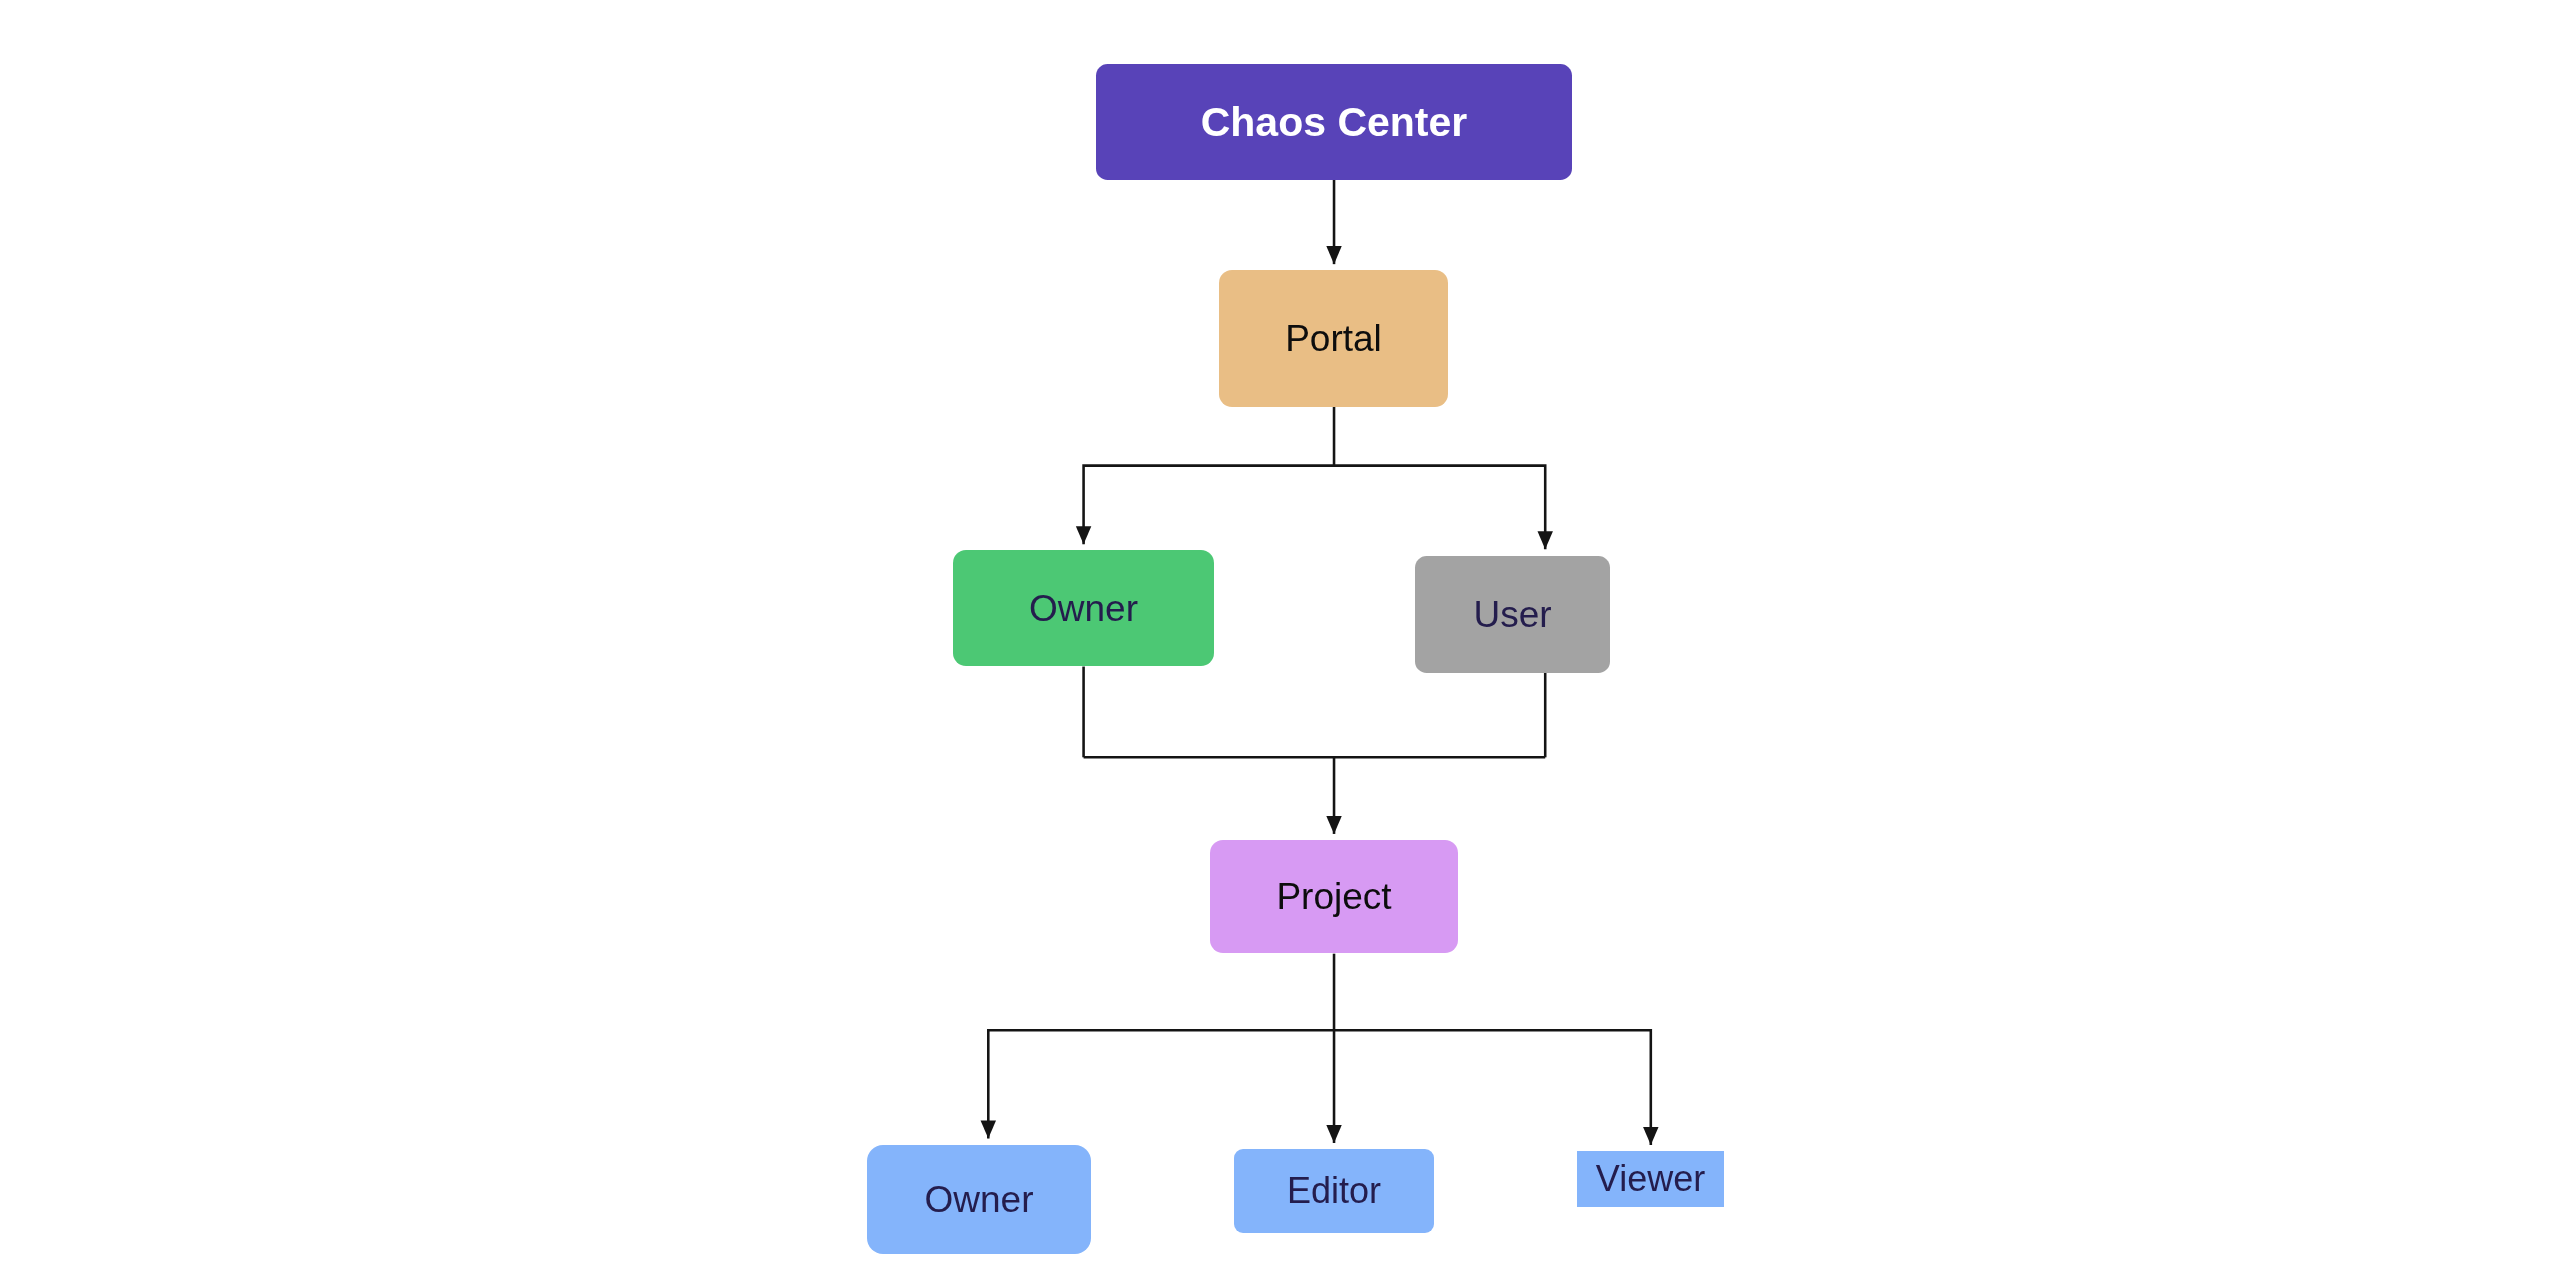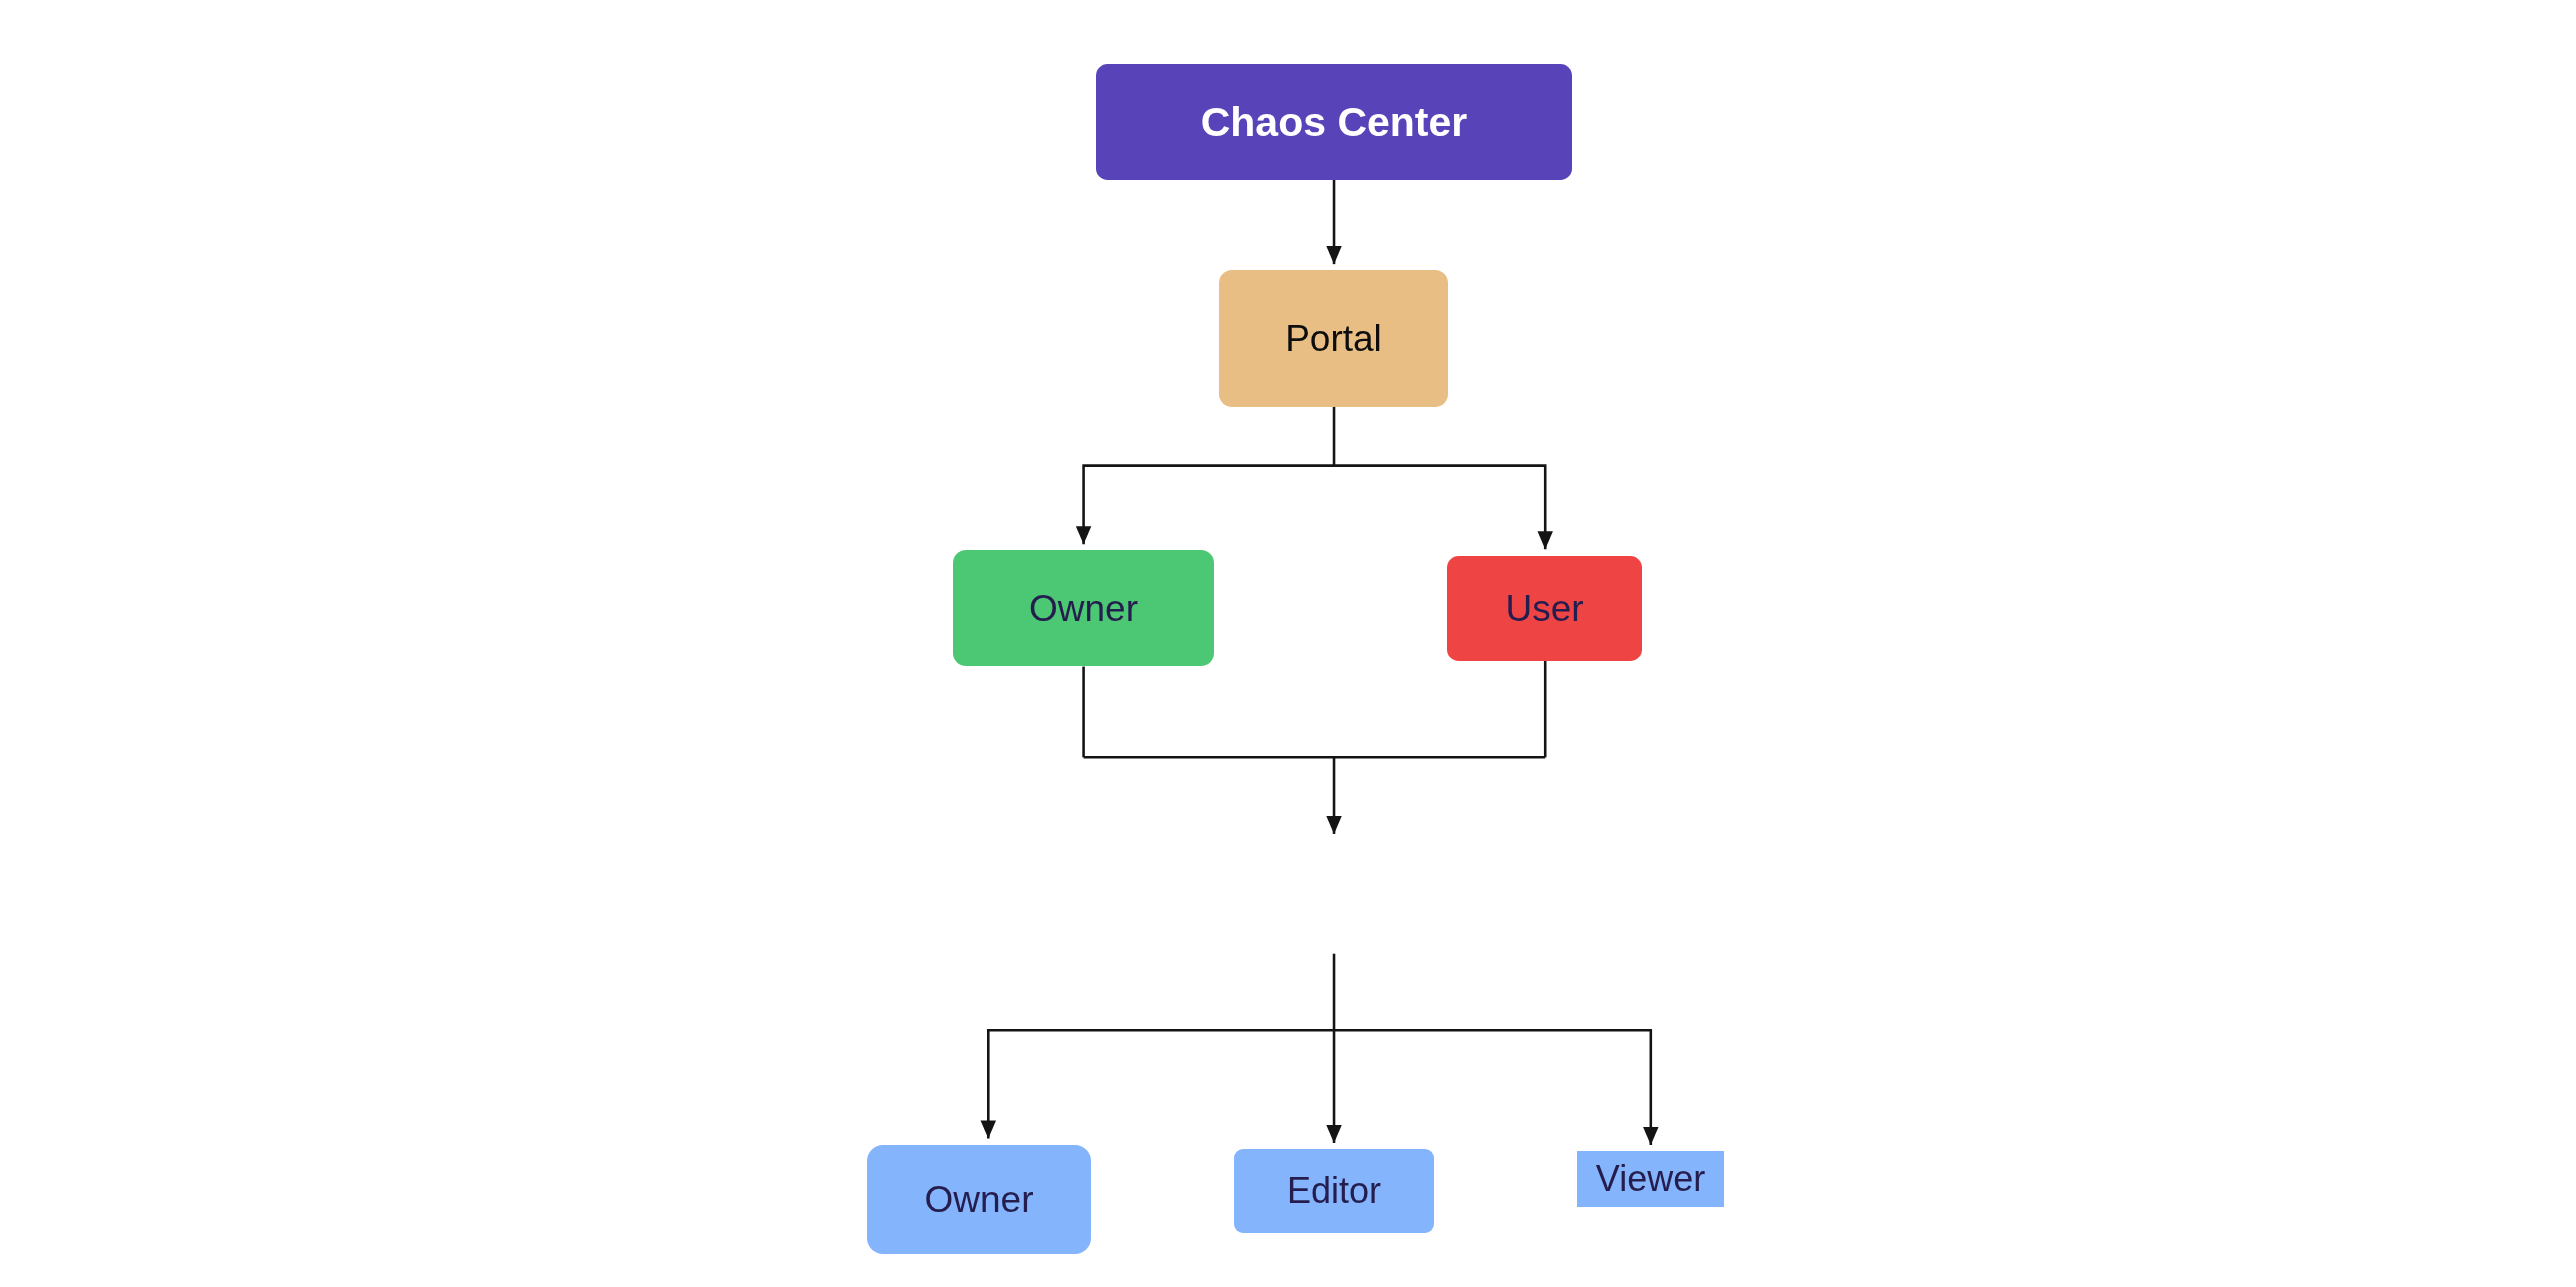--- a/index.html
+++ b/index.html
@@ -57,18 +57,19 @@
       <polygon points="2072,1775 2060,1747 2084,1747" fill="#141414"></polygon>
       <polyline points="2072,1600 1535,1600 1535,1768" fill="none" stroke="#141414" stroke-width="4" stroke-linejoin="miter"></polyline>
       <polygon points="1535,1768 1523,1740 1547,1740" fill="#141414"></polygon>
       <polyline points="2072,1600 2564,1600 2564,1778" fill="none" stroke="#141414" stroke-width="4" stroke-linejoin="miter"></polyline>
       <polygon points="2564,1778 2552,1750 2576,1750" fill="#141414"></polygon>
     </svg>
 
 <div class="node" style="left: 1096px; top: 64px; width: 476px; height: 116px; background: rgb(88, 67, 184); color: rgb(255, 255, 255); font-size: 41px; font-weight: 700; border-radius: 11.6px;">Chaos Center</div>
     <div class="node" style="left: 1219px; top: 270px; width: 229px; height: 137px; background: rgb(233, 190, 133); color: rgb(13, 13, 13); font-size: 37px; font-weight: 400; border-radius: 13px;">Portal</div>
     <div class="node" style="left: 953px; top: 550px; width: 261px; height: 116px; background: rgb(76, 200, 116); color: rgb(36, 29, 77); font-size: 37px; font-weight: 400; border-radius: 13px;">Owner</div>
-    <div class="node" style="left: 1447px; top: 556px; width: 195px; height: 105px; background: #ef4444; color: rgb(36, 29, 77); font-size: 37px; font-weight: 400; border-radius: 11.6px;">User</div>
+    <div class="node" style="left: 1415px; top: 556px; width: 195px; height: 117px; background: #a3a3a3; color: rgb(36, 29, 77); font-size: 37px; font-weight: 400; border-radius: 11.6px;">User</div>
+    <div class="node" style="left: 1210px; top: 840px; width: 248px; height: 113px; background: rgb(215, 154, 243); color: rgb(13, 13, 13); font-size: 37px; font-weight: 400; border-radius: 13px;">Project</div>
     <div class="node" style="left: 867px; top: 1145px; width: 224px; height: 109px; background: rgb(132, 180, 251); color: rgb(36, 29, 77); font-size: 37px; font-weight: 400; border-radius: 16px;">Owner</div>
     <div class="node" style="left: 1234px; top: 1149px; width: 200px; height: 84px; background: rgb(132, 180, 251); color: rgb(36, 29, 77); font-size: 36px; font-weight: 400; border-radius: 9px;">Editor</div>
     <div class="node" style="left: 1577px; top: 1151px; width: 147px; height: 56px; background: rgb(132, 180, 251); color: rgb(36, 29, 77); font-size: 36px; font-weight: 400; border-radius: 0;">Viewer</div>
   </div>
 
 
 </body></html>

